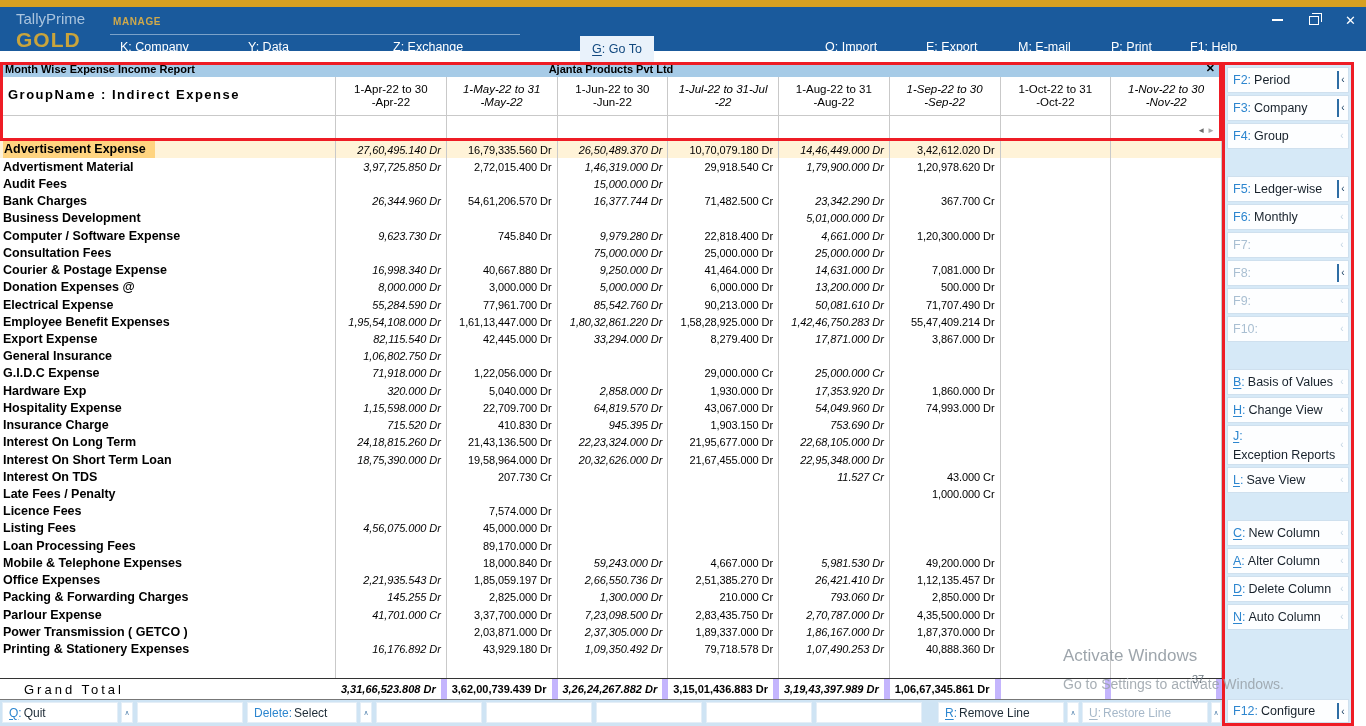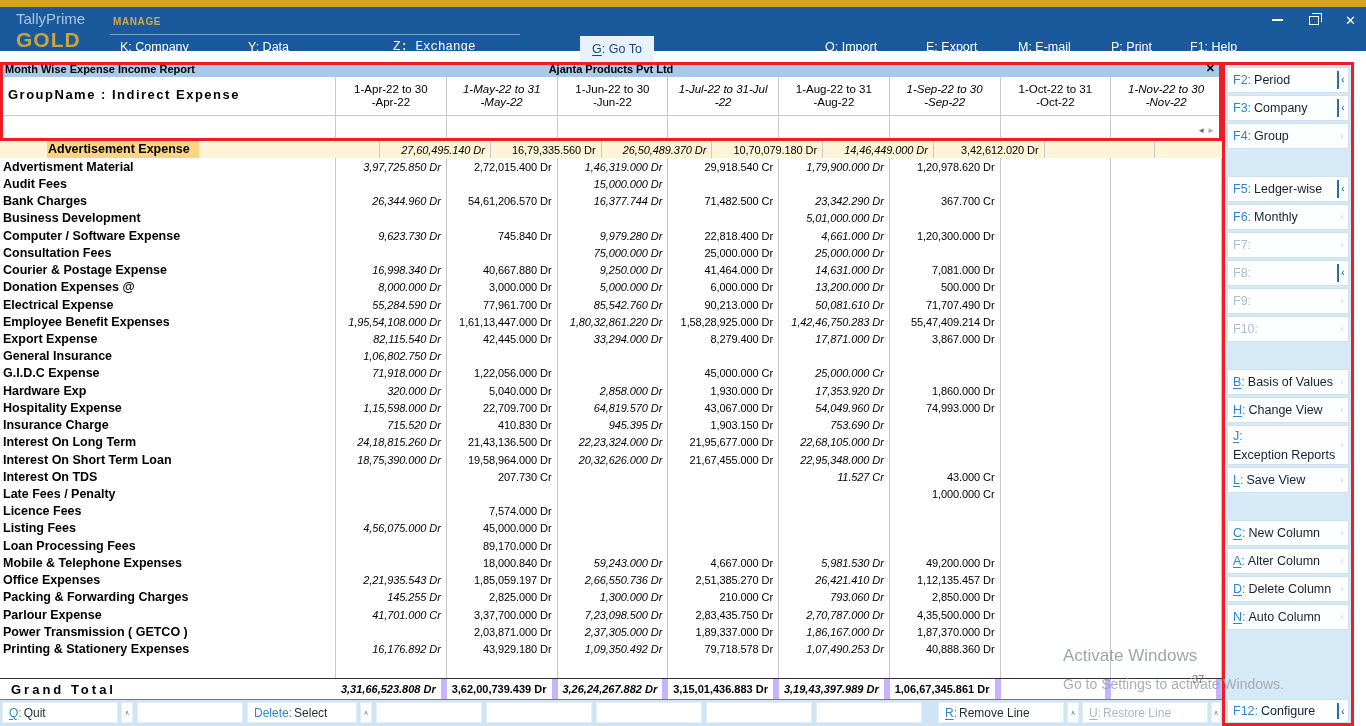--- a/index.html
+++ b/index.html
@@ -34,28 +34,28 @@
   .grid-head { position:absolute; left:0; top:15px; width:1222px; height:64px; display:grid; grid-template-columns:336px repeat(8,110.75px); background:#fff; }
   .ghead-label { padding:10px 0 0 8px; font-weight:bold; font-size:13px; letter-spacing:1.5px; border-right:1px solid #c9c9c9; color:#000; }
   .ghead-cell { font-size:11.5px; text-align:center; padding-top:6px; white-space:pre-line; line-height:13px; border-right:1px solid #c9c9c9; color:#000; }
   .head-divider { position:absolute; left:0; top:38px; width:100%; height:1px; background:#c9c9c9; }
   .scroll-arrows { position:absolute; right:5px; bottom:3px; font-size:8px; letter-spacing:2px; }
   .arr-left { color:#6e6e6e; } .arr-right { color:#aaa; }
 
   .grid-body { position:absolute; left:0; top:79px; width:1222px; height:537px; display:flex; flex-direction:column; }
   .trow { display:grid; grid-template-columns:336px repeat(8,110.75px); height:17.23px; flex:none; }
   .trow.filler { flex:1; height:auto; }
-  .trow.selected { background:#fff3d8;padding-left:44px; }
+  .trow.selected { background:#fff3d8; }
   .tlabel { font-weight:bold; font-size:12.5px; padding-left:3px; border-right:1px solid #c9c9c9; display:flex; align-items:center; white-space:nowrap; overflow:hidden; color:#000; }
   .sel-box { background:#ffd480; display:inline-block; min-width:152px; height:100%; line-height:17.23px; padding-left:1px; }
   .tcell { font-size:11px; letter-spacing:-0.1px; border-right:1px solid #c9c9c9; display:flex; align-items:center; justify-content:flex-end; padding-right:5px; white-space:nowrap; color:#000; }
   .ital { font-style:italic; }
 
   .grand-row { position:absolute; left:0; top:616px; width:1222px; height:22px; display:grid; grid-template-columns:336px repeat(8,110.75px); border-top:1.5px solid #333; border-bottom:1px solid #777; background:#fff; }
-  .g-label { font-weight:bold; font-size:13px; letter-spacing:3px; padding-left:11px; display:flex; align-items:center; color:#000; }
+  .g-label { font-weight:normal; font-size:13px; letter-spacing:3px; padding-left:24px; display:flex; align-items:center; color:#000; }
   .g-cell { font-weight:bold; font-size:11px; display:flex; align-items:center; justify-content:flex-end; padding-right:5px; border-right:6px solid #c4b5fd; white-space:nowrap; color:#000; }
 
   .red-box-header { position:absolute; left:0; top:62px; width:1222px; height:79px; border:3px solid #ee1c25; z-index:45; pointer-events:none; }
 
   
   .bottombar { position:absolute; left:0; top:700px; width:1222px; height:26px; background:#cfe4f4; }
   .bb-item { position:absolute; top:2px; height:21px; background:#fff; border:1px solid #e4eef7; font-size:12px; display:flex; align-items:center; padding-left:6px; color:#1d2b36; white-space:nowrap; }
   .bb-key { color:#2d86cf; margin-right:2px; }
   .bb-item.disabled, .bb-item.disabled .bb-key { color:#a6b8c9; }
   .bb-caret { position:absolute; top:2px; height:21px; background:#fff; border:1px solid #e4eef7; font-size:7px; color:#4a7dab; display:flex; align-items:center; justify-content:center; }
@@ -88,21 +88,21 @@
   <div class="topbar">
     <div class="brand">
       <div class="brand-name">TallyPrime</div>
       <div class="brand-gold">GOLD</div>
     </div>
     <div class="manage-label">MANAGE</div>
     <div class="manage-underline"></div>
     <div id="left-menus">
         <div class="menu-item" style="left: 120px;"><span class="ul">K</span>: Company</div>
         <div class="menu-item" style="left: 248px;"><span class="ul">Y</span>: Data</div>
-        <div class="menu-item" style="left: 393px; font-family: Liberation Mono, monospace;"><span class="ul">Z</span>: Exchange</div>
+        <div class="menu-item" style="left: 393px;"><span class="ul">Z</span>: Exchange</div>
       </div>
     <div class="goto-btn" id="goto-btn"><span class="ul">G</span>: Go To</div>
     <div id="right-menus">
         <div class="menu-item" style="left: 825px;"><span class="ul">O</span>: Import</div>
         <div class="menu-item" style="left: 926px;"><span class="ul">E</span>: Export</div>
         <div class="menu-item" style="left: 1018px;"><span class="ul">M</span>: E-mail</div>
         <div class="menu-item" style="left: 1111px;"><span class="ul">P</span>: Print</div>
         <div class="menu-item" style="left: 1190px;">F1: Help</div>
       </div>
     <div class="win-controls">
@@ -287,21 +287,21 @@
           <div class="tcell ital"></div>
           <div class="tcell"></div>
           <div class="tcell ital"></div>
           <div class="tcell"></div>
         </div>
         <div class="trow">
           <div class="tlabel">G.I.D.C Expense</div>
           <div class="tcell ital">71,918.000 Dr</div>
           <div class="tcell">1,22,056.000 Dr</div>
           <div class="tcell ital"></div>
-          <div class="tcell">45,000.000 Cr</div>
+          <div class="tcell">29,000.000 Cr</div>
           <div class="tcell ital">25,000.000 Cr</div>
           <div class="tcell"></div>
           <div class="tcell ital"></div>
           <div class="tcell"></div>
         </div>
         <div class="trow">
           <div class="tlabel">Hardware Exp</div>
           <div class="tcell ital">320.000 Dr</div>
           <div class="tcell">5,040.000 Dr</div>
           <div class="tcell ital">2,858.000 Dr</div>

